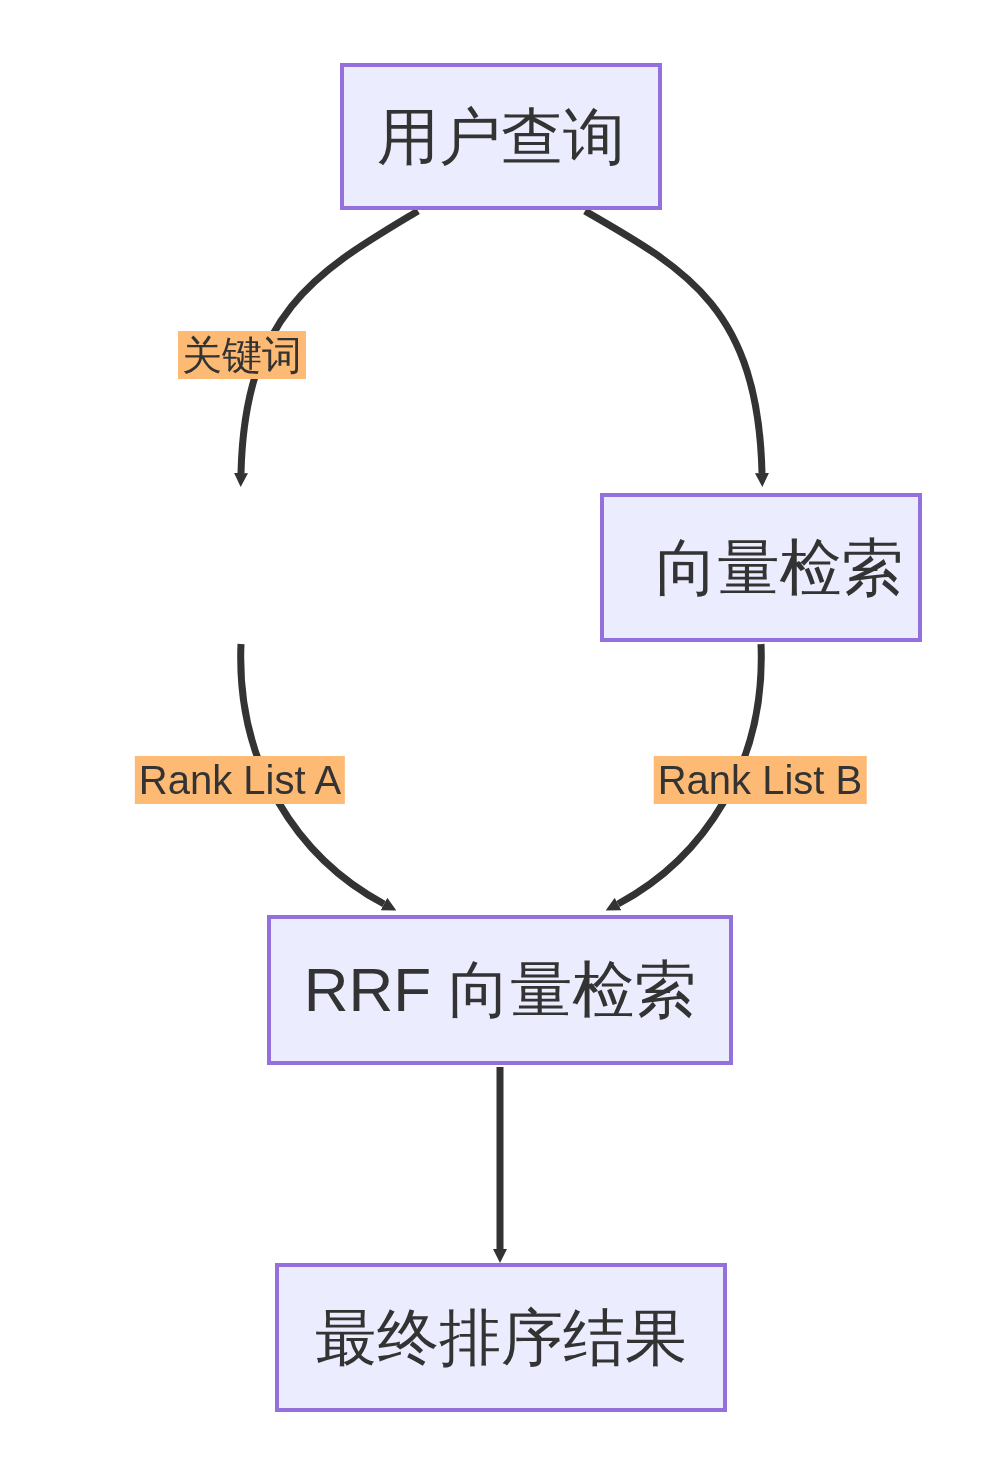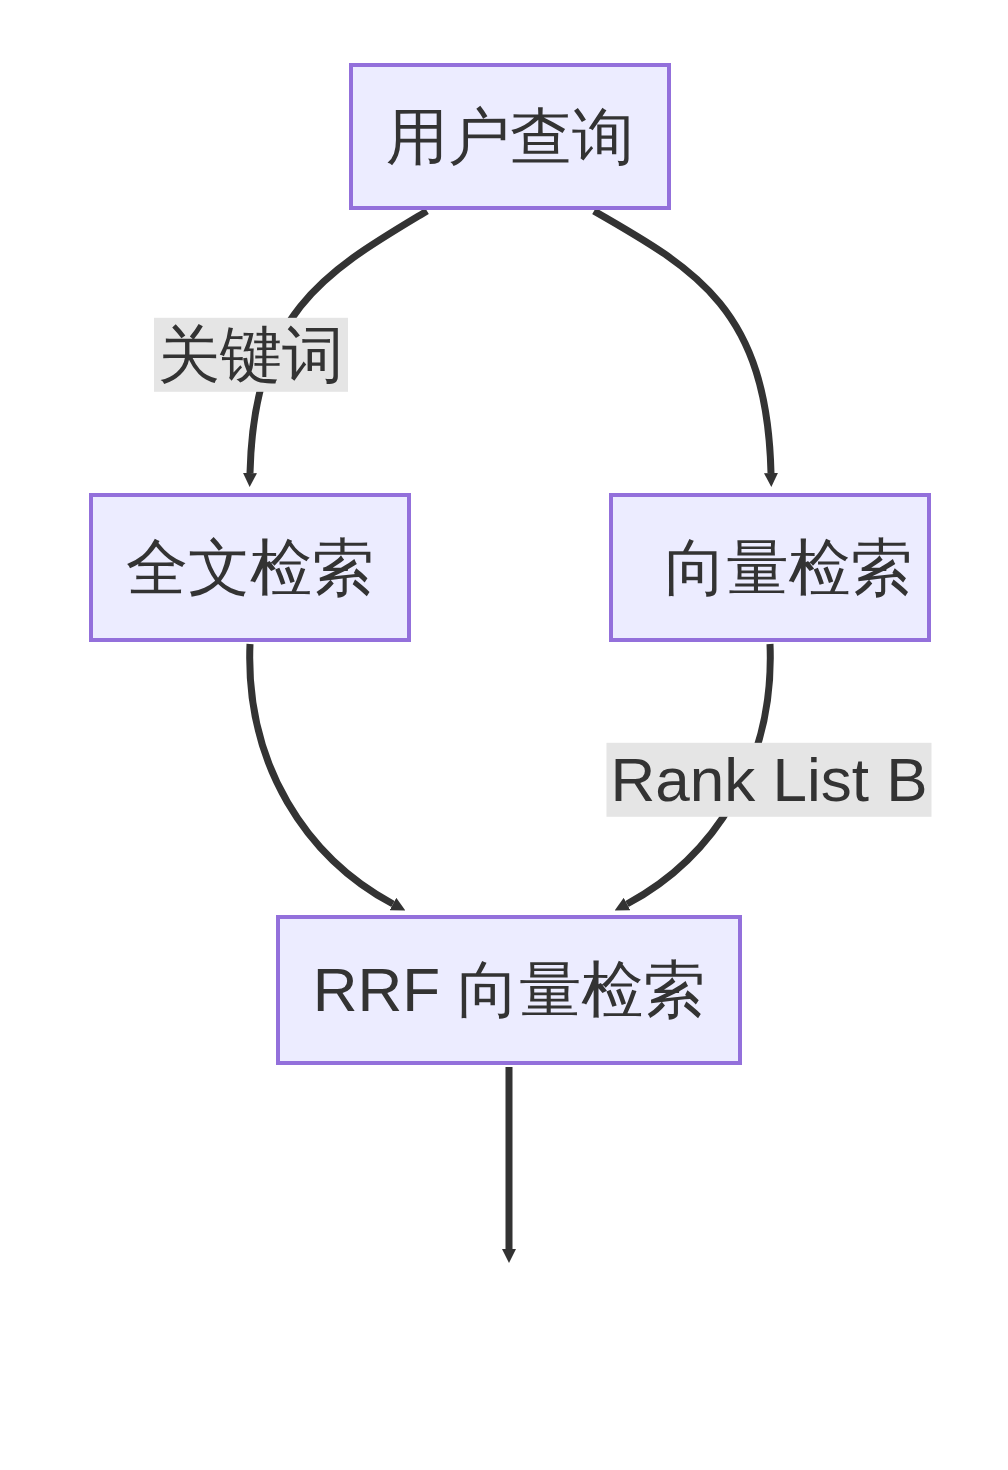--- a/index.html
+++ b/index.html
@@ -7,21 +7,20 @@
     padding: 0;
     background: #ffffff;
   }
   .canvas {
     position: relative;
     width: 928px;
     height: 1470px;
     background: #ffffff;
     font-family: "Liberation Sans", "DejaVu Sans", sans-serif;
     overflow: hidden;
-    margin-left: 9px;
   }
   .edges-layer {
     position: absolute;
     left: 0;
     top: 0;
     width: 1008px;
     height: 1470px;
   }
   .edge-path {
     fill: none;
@@ -42,23 +41,23 @@
   }
   .node-a { left: 340px; top: 63px;  width: 322px; height: 147px; }
   .node-b { left: 80px;  top: 493px; width: 322px; height: 149px; }
   .node-c { left: 600px; top: 493px; width: 322px; height: 149px; padding-left: 37px; }
   .node-d { left: 267px; top: 915px; width: 466px; height: 150px; }
   .node-e { left: 275px; top: 1263px; width: 452px; height: 149px; }
 
   .edge-label {
     position: absolute;
     transform: translate(-50%, -50%);
-    background: #e5e5e5;
+    background: #fdba74;
     color: #333333;
-    font-size: 62px;
+    font-size: 40px;
     line-height: 1.2;
     padding: 0 4px;
     white-space: nowrap;
   }
   .label-keyword  { left: 242px; top: 355px; }
   .label-semantic { left: 762px; top: 355px; }
   .label-rank-a   { left: 240px; top: 780px; }
   .label-rank-b   { left: 760px; top: 780px; }
 </style>
 </head>
@@ -75,30 +74,33 @@
     <path class="edge-path" d="M 418 211 C 320 270, 245 310, 241 473" marker-end="url(#arrow)"></path>
     <path class="edge-path" d="M 585 211 C 688 270, 758 310, 762 473" marker-end="url(#arrow)"></path>
     <path class="edge-path" d="M 241 644 C 236 765, 298 858, 384 904" marker-end="url(#arrow)"></path>
     <path class="edge-path" d="M 761 644 C 766 765, 704 858, 618 904" marker-end="url(#arrow)"></path>
     <path class="edge-path" d="M 500 1067 L 500 1249" marker-end="url(#arrow)"></path>
   </svg>
 
   <div class="node node-a">
     <span>用户查询</span>
   </div>
-  <div class="node node-b">
-    <span>全文检索</span>
-  </div>
   <div class="node node-c">
     <span>向量检索</span>
   </div>
   <div class="node node-d">
     <span>RRF 向量检索</span>
   </div>
+  <div class="node node-e">
+    <span>最终排序结果</span>
+  </div>
 
   <div class="edge-label label-keyword">
     <span>关键词</span>
+  </div>
+  <div class="edge-label label-rank-a">
+    <span>Rank List A</span>
   </div>
   <div class="edge-label label-rank-b">
     <span>Rank List B</span>
   </div>
 
 </div>
 
 </body></html>

